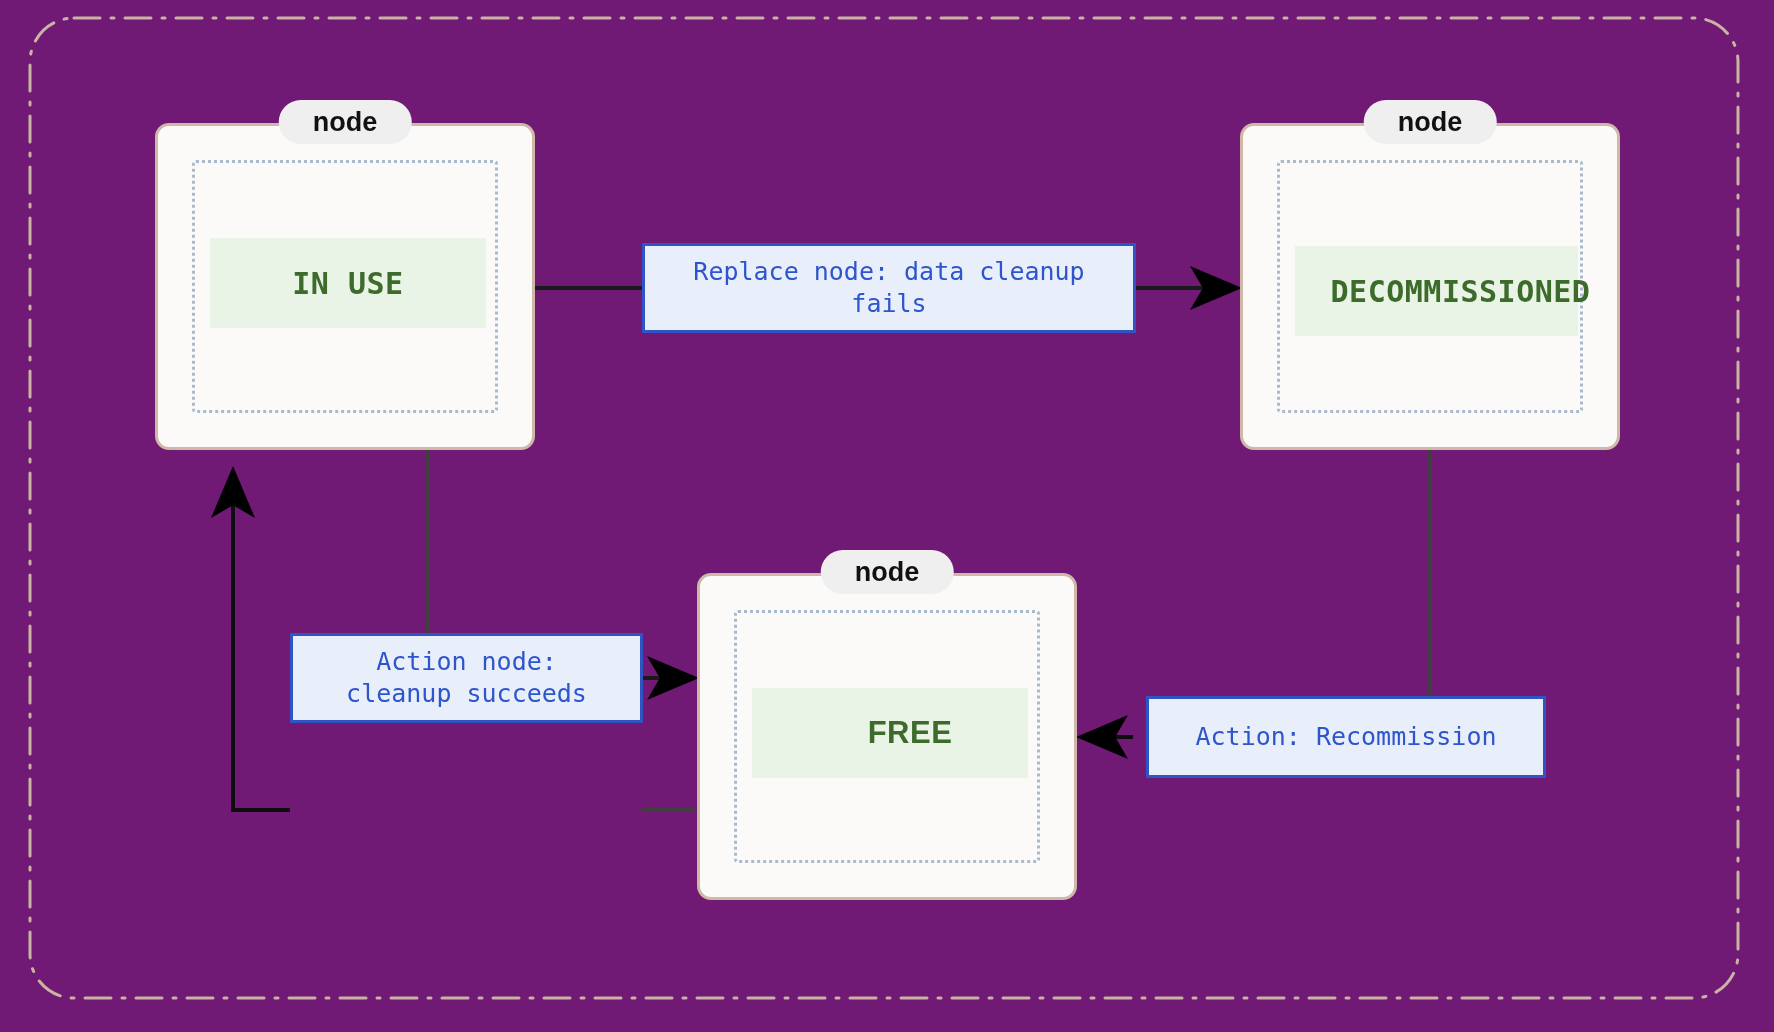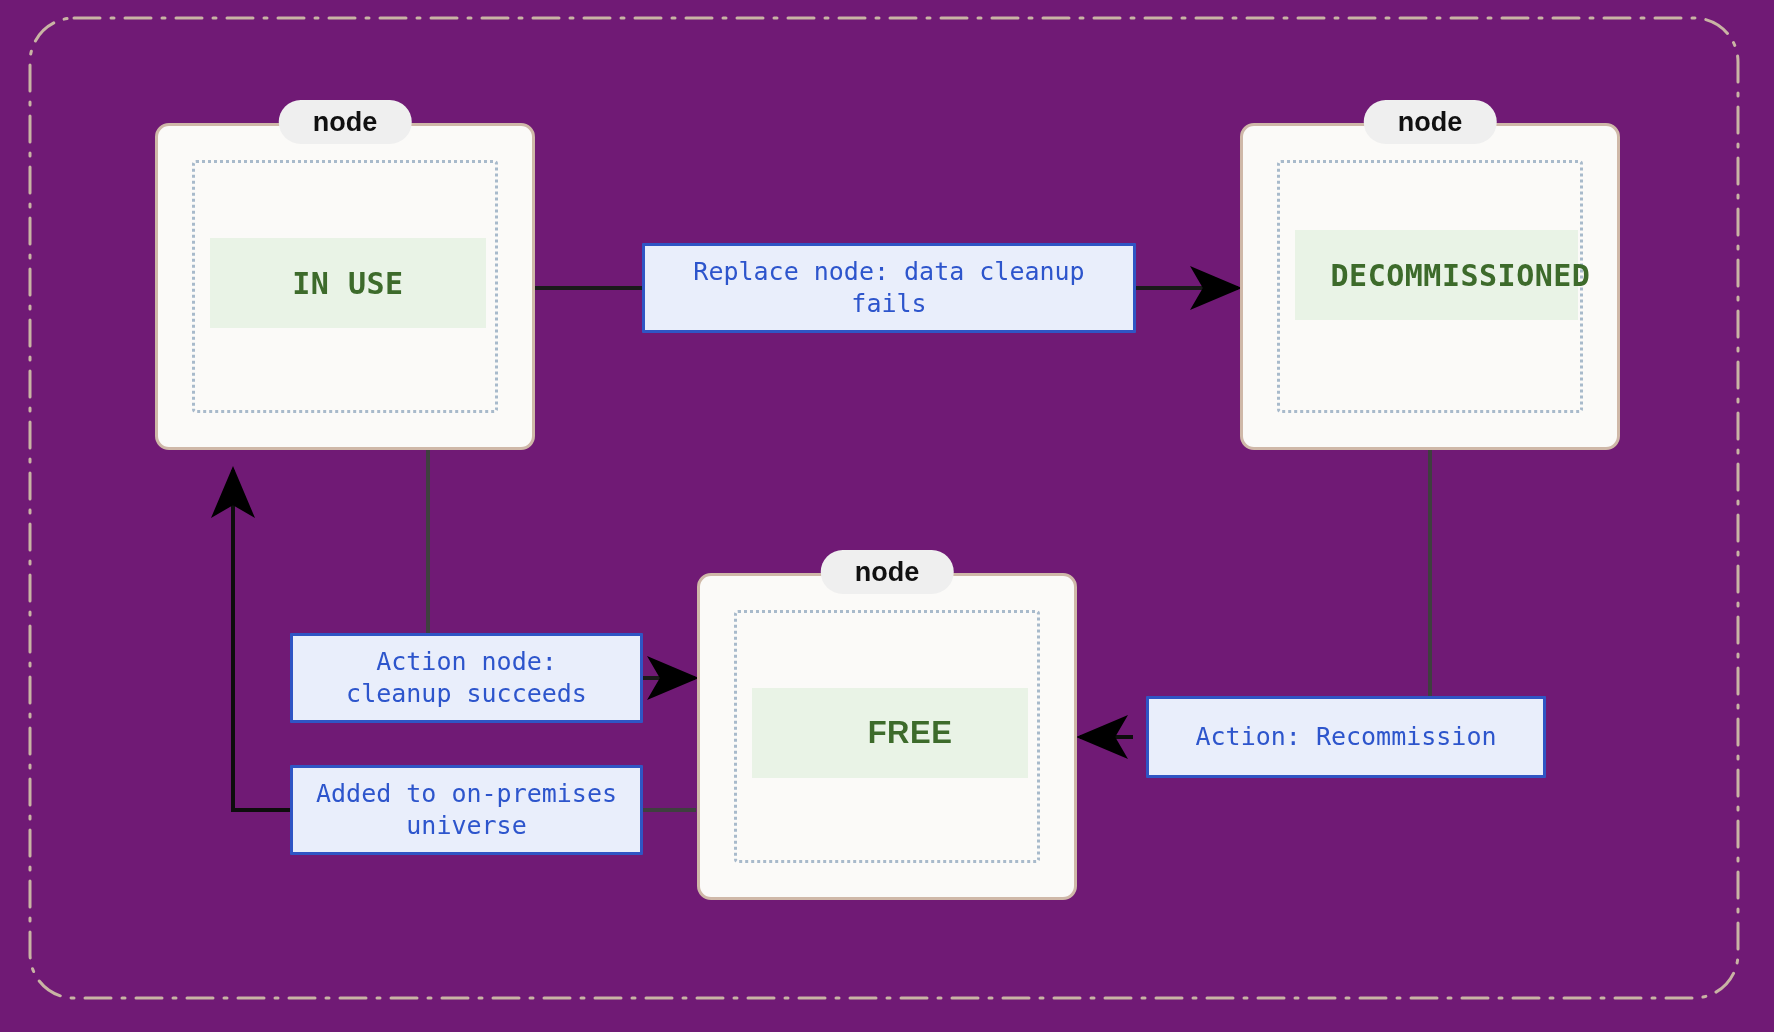--- a/index.html
+++ b/index.html
@@ -157,33 +157,31 @@
 
   <div class="node-box" style="left:155px; top:123px; width:380px; height:327px;">
     <div class="node-badge">node</div>
     <div class="node-inner"></div>
     <div class="state-chip mono" style="left:52px; top:112px; width:276px; height:90px;">IN USE</div>
   </div>
 
   <div class="node-box" style="left:1240px; top:123px; width:380px; height:327px;">
     <div class="node-badge">node</div>
     <div class="node-inner"></div>
-    <div class="state-chip mono" style="left:52px; top:104px; width:283px; height:90px;padding-left:48px;">DECOMMISSIONED</div>
+    <div class="state-chip mono" style="left:52px; top:120px; width:283px; height:90px;padding-left:48px;">DECOMMISSIONED</div>
   </div>
 
   <div class="node-box" style="left:697px; top:573px; width:380px; height:327px;">
     <div class="node-badge">node</div>
     <div class="node-inner"></div>
     <div class="state-chip sans" style="left:52px; top:112px; width:276px; height:90px;">FREE</div>
   </div>
 
   <div class="edge-label" style="left:642px; top:243px; width:494px; height:90px;">Replace node: data cleanup
 fails</div>
 
   <div class="edge-label" style="left:290px; top:633px; width:353px; height:90px;">Action node:
 cleanup succeeds</div>
 
-  <div class="edge-label" style="left:290px; top:765px; width:353px; height:90px;">Added to on-premises
-universe</div>
 
   <div class="edge-label" style="left:1146px; top:696px; width:400px; height:82px;">Action: Recommission</div>
 
 </div>
 
 </body></html>

